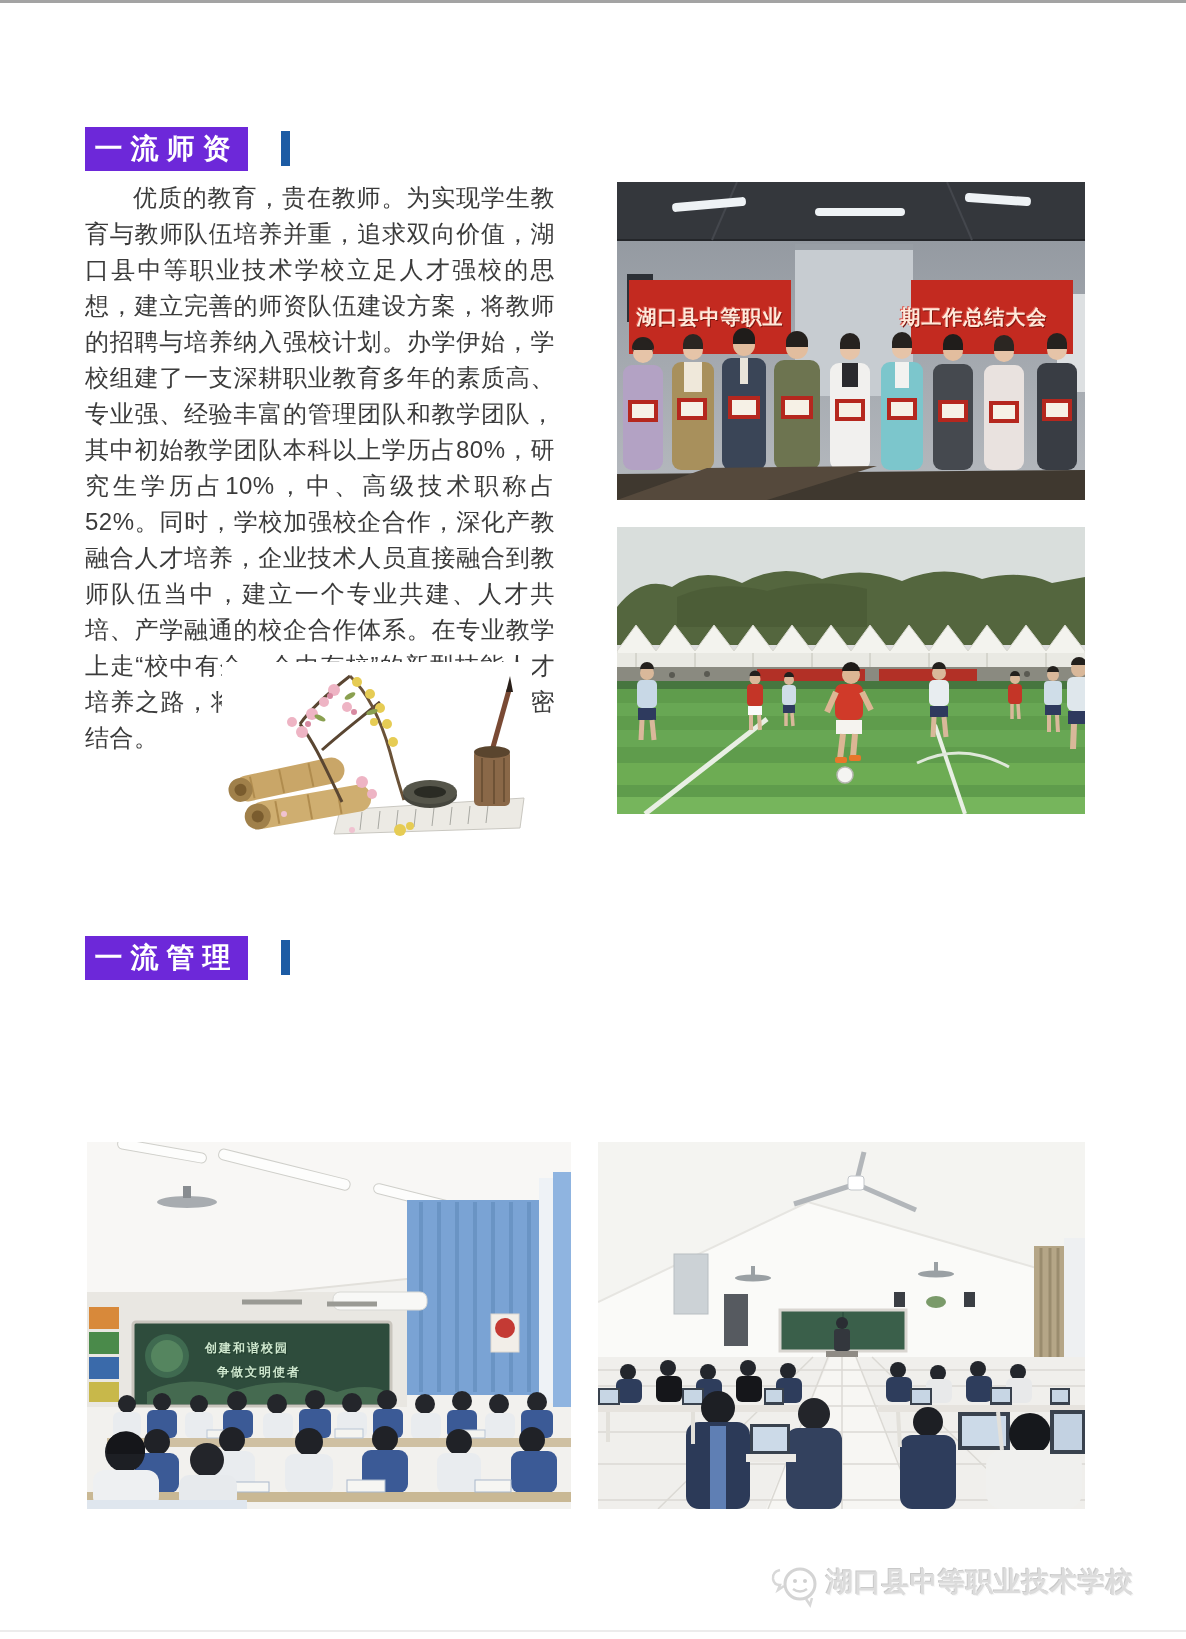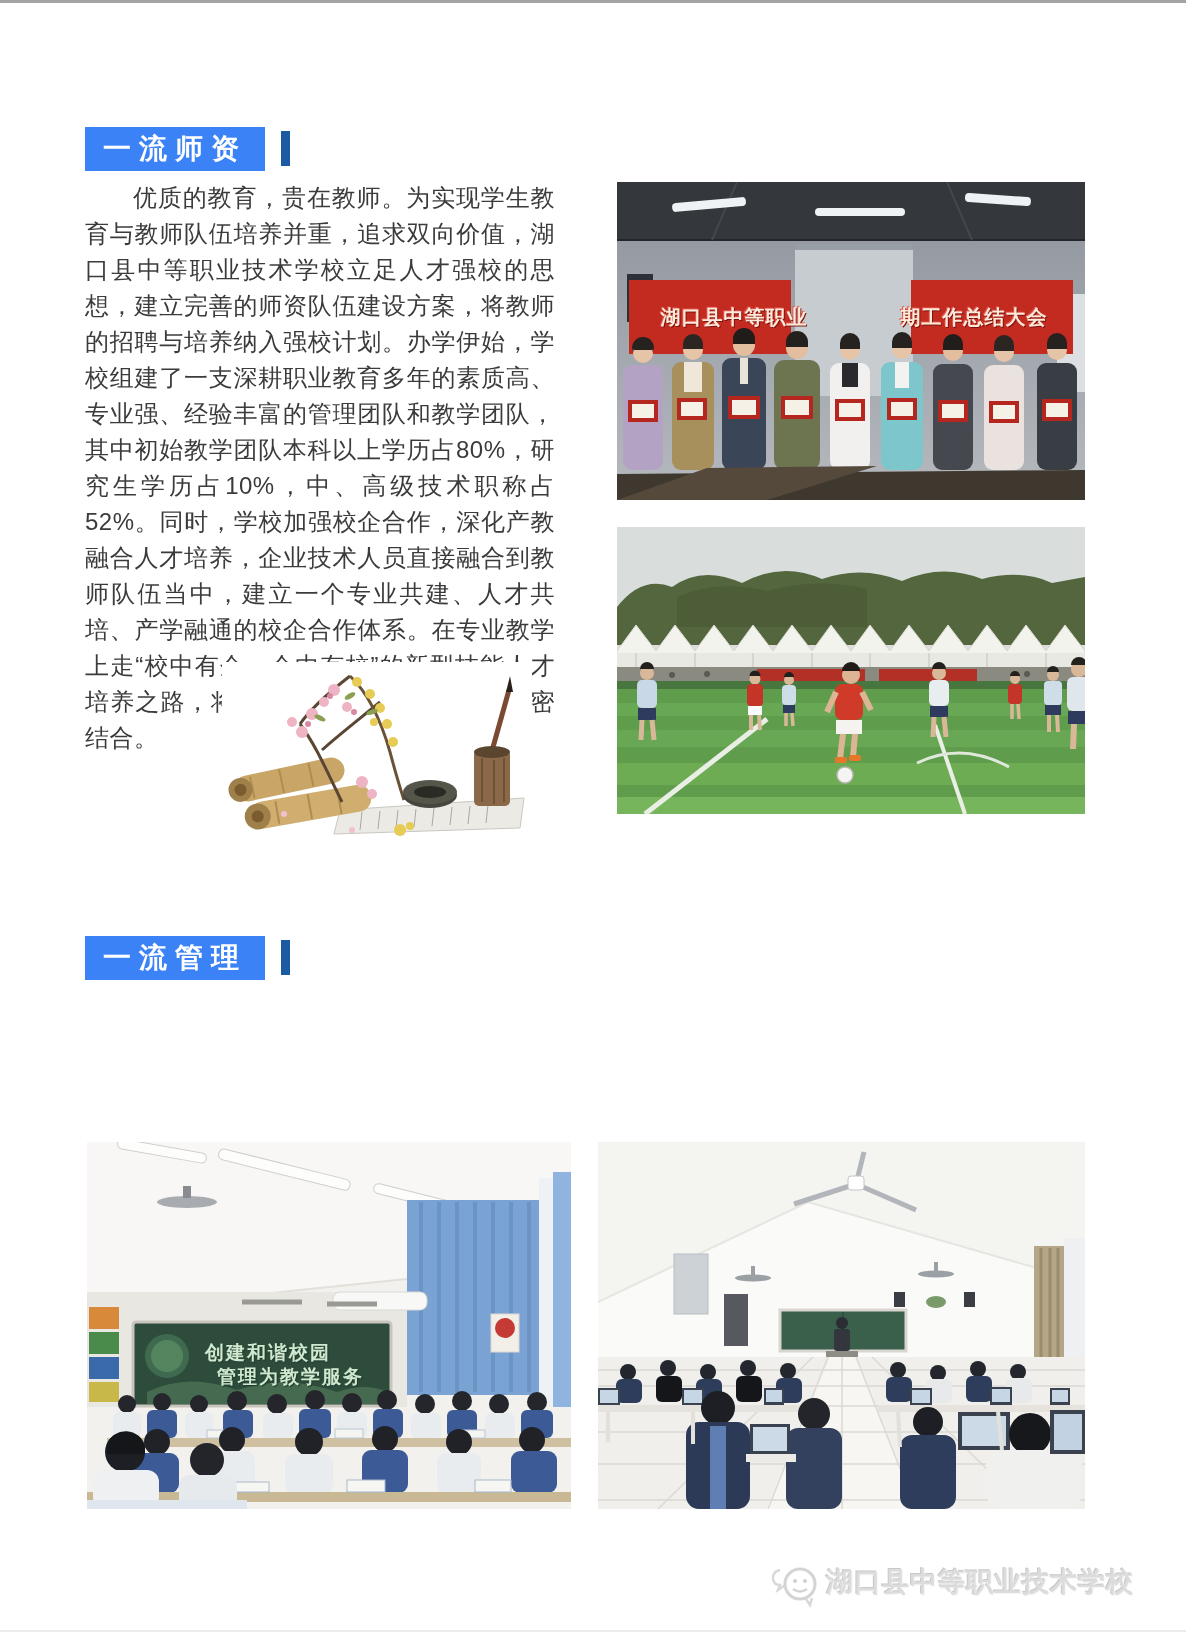--- a/index.html
+++ b/index.html
@@ -1,37 +1,37 @@
 <!DOCTYPE html>
 <html><head>
 <meta charset="utf-8">
 <style>
   html,body{margin:0;padding:0;background:#ffffff;}
   #page{position:relative;width:1186px;height:1639px;background:#ffffff;overflow:hidden;
         font-family:"Liberation Sans","DejaVu Sans",sans-serif;}
   .topline{position:absolute;left:0;top:0;width:1186px;height:3px;background:#a3a3a3;}
   .botline{position:absolute;left:0;top:1630px;width:1186px;height:2px;background:#ececec;}
 
-  .badge{position:absolute;width:180px;height:44px;background:#3b82f6;color:#ffffff;
+  .badge{position:absolute;width:163px;height:44px;background:#6d28d9;color:#ffffff;
          font-size:28px;font-weight:bold;letter-spacing:8px;display:flex;
          align-items:center;justify-content:center;}
   .accentbar{position:absolute;width:9px;height:35px;background:#1c5ba4;}
 
   .para{position:absolute;color:#3b3b3b;font-size:24px;line-height:36px;
         text-align:justify;text-indent:2em;letter-spacing:0.5px;}
   #para2{line-height:37px;}
 
   .photo{position:absolute;overflow:hidden;background:#dddddd;}
   .photo svg{display:block;width:100%;height:100%;}
   .overlay{position:absolute;pointer-events:none;}
 
   .bannertext{position:absolute;width:162px;text-align:center;color:#ffe9da;
       font-weight:bold;font-size:20px;letter-spacing:1px;
       text-shadow:1px 1px 0 #7a130d, -1px -1px 0 #e2584e;}
-  .boardtext{position:absolute;color:#cfe8cf;font-size:19px;font-weight:bold;
+  .boardtext{position:absolute;color:#cfe8cf;font-size:12px;font-weight:bold;
       letter-spacing:2px;text-shadow:1px 1px 1px #1e3a2a;}
 
   .footer-name{position:absolute;left:826px;top:1564px;font-size:27px;letter-spacing:1px;
       color:#dcdcdc;font-weight:bold;
       text-shadow:1px 1px 0 #f7f7f7,-1px -1px 0 #c9c9c9;}
   .footer-logo{position:absolute;left:770px;top:1556px;width:52px;height:52px;}
 </style>
 </head>
 <body>
 
@@ -140,21 +140,21 @@
             <circle cx="0" cy="168" r="10" fill="#e6c4a8"></circle>
             <path d="M-10 161 A10 10 0 0 1 10 161 L10 167 -10 167 Z" fill="#26221f"></path>
             <rect x="-20" y="181" width="40" height="107" rx="9" fill="#393d44"></rect>
             <rect x="-15" y="217" width="30" height="22" fill="#b5271e"></rect>
             <rect x="-11" y="221" width="22" height="14" fill="#f6f1e6"></rect>
           </g>
       </g>
       <path d="M0 318 L0 292 L468 288 L468 318 Z" fill="#3f382f"></path>
       <path d="M0 318 L90 286 L260 284 L150 318 Z" fill="#55493c"></path>
     </svg>
-    <div class="overlay bannertext" style="left:12px;top:122px;padding-left:24px;">湖口县中等职业</div>
+    <div class="overlay bannertext" style="left:12px;top:122px;">湖口县中等职业</div>
     <div class="overlay bannertext" style="left:276px;top:122px;">期工作总结大会</div>
   </div>
 
   <div class="photo" style="left:617px;top:527px;width:468px;height:287px;">
     <svg viewBox="0 0 468 287">
       <rect width="468" height="90" fill="#d9dedc"></rect>
       <path d="M0 80 Q25 48 55 60 Q85 38 125 56 Q165 34 205 52 Q245 38 285 54 Q325 36 365 52 Q405 42 435 56 L468 50 L468 118 L0 118 Z" fill="#54663e"></path>
       <path d="M60 70 Q100 52 150 64 Q200 50 250 62 L250 100 L60 100 Z" fill="#475733" opacity="0.6"></path>
 
       <path d="M0 124 L19 98 L39 124 L58 98 L78 124 L97 98 L117 124 L136 98 L156 124 L175 98 L195 124 L214 98 L234 124 L253 98 L273 124 L292 98 L312 124 L331 98 L351 124 L370 98 L390 124 L409 98 L429 124 L448 98 L468 124 L468 130 L0 130 Z" fill="#f3f3ee" stroke="#d7d7cf" stroke-width="1"></path>
@@ -467,21 +467,21 @@
 
         <circle cx="38" cy="310" r="20" fill="#1d1f24"></circle>
         <path d="M20 302 A20 20 0 0 1 58 304 L58 312 L20 312 Z" fill="#15161a"></path>
         <rect x="6" y="328" width="66" height="39" rx="12" fill="#eef0f2"></rect>
         <circle cx="120" cy="318" r="17" fill="#23252a"></circle>
         <rect x="92" y="333" width="58" height="34" rx="10" fill="#e7eaed"></rect>
         <rect x="0" y="358" width="160" height="9" fill="#dfe6ee"></rect>
       </g>
     </svg>
     <div class="overlay boardtext" style="left:118px;top:198px;">创建和谐校园</div>
-    <div class="overlay boardtext" style="left:130px;top:222px;">管理为教学服务</div>
+    <div class="overlay boardtext" style="left:130px;top:222px;">争做文明使者</div>
   </div>
 
   <div class="photo" style="left:598px;top:1142px;width:487px;height:367px;">
     <svg viewBox="0 0 487 367">
       <rect width="487" height="367" fill="#fafaf8"></rect>
       <path d="M0 160 L210 60 L487 140 L487 0 L0 0 Z" fill="#f4f4f1"></path>
       <path d="M0 160 L210 60 L487 140" stroke="#e6e5e1" stroke-width="2" fill="none"></path>
       <g stroke="#b2b6ba" stroke-width="5" fill="none">
         <line x1="258" y1="42" x2="196" y2="62"></line>
           <line x1="258" y1="42" x2="318" y2="68"></line>

